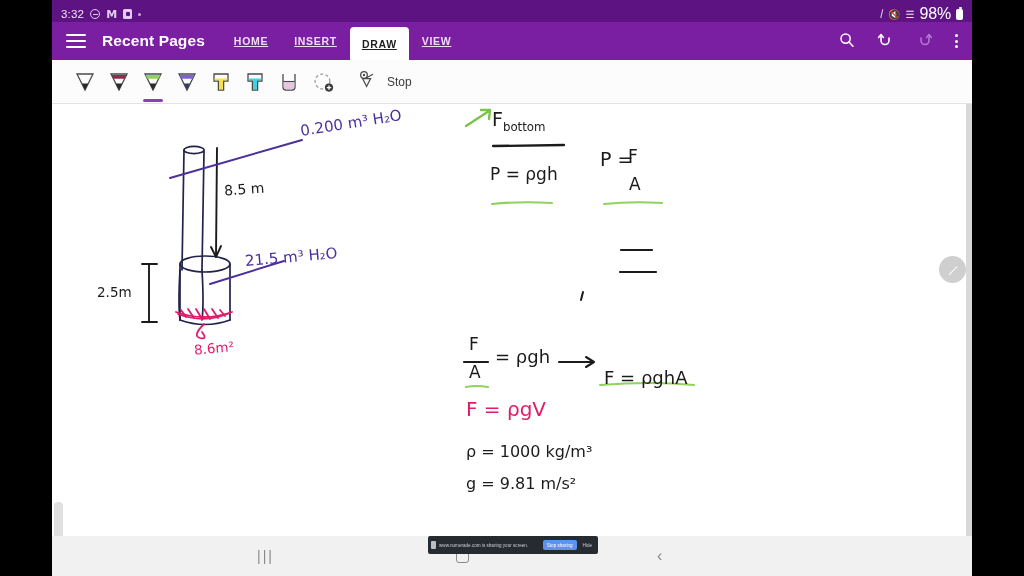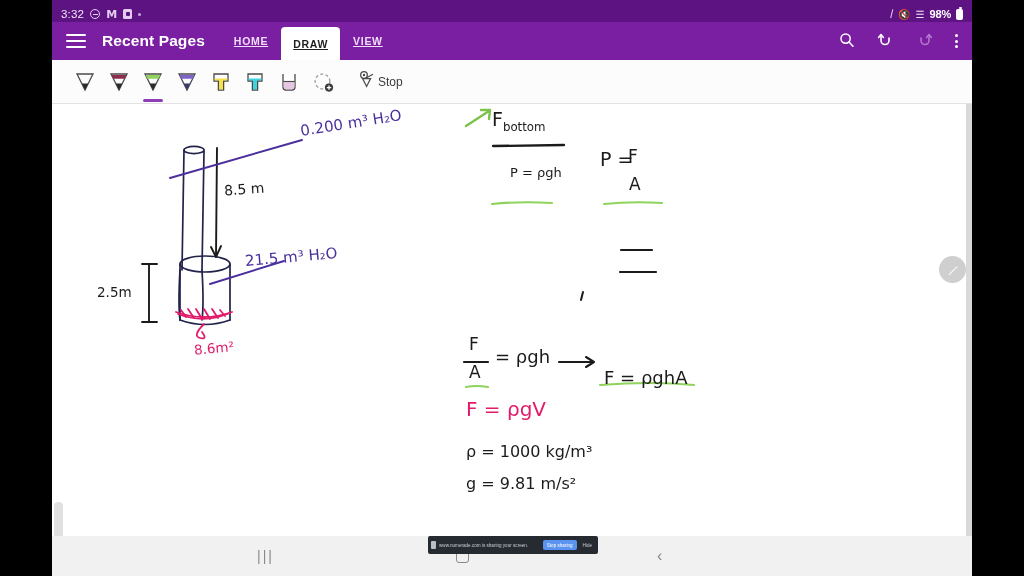--- a/index.html
+++ b/index.html
@@ -20,21 +20,21 @@
   .ic { display:inline-block; line-height:1; }
   .ic-dnd { width:10px;height:10px;border:1.4px solid #e2cdf0;border-radius:50%;position:relative; }
   .ic-dnd:after{content:"";position:absolute;left:1.5px;top:3.7px;width:5.5px;height:1.4px;background:#e2cdf0;}
   .ic-m { font-size:11px; font-weight:bold; color:#e2cdf0; font-family:"DejaVu Sans", sans-serif;}
   .ic-sq { width:9px;height:10px;background:#e2cdf0;border-radius:1.5px;position:relative;}
   .ic-sq:after{content:"";position:absolute;left:2.5px;top:2.5px;width:4px;height:4px;background:#5d1482;border-radius:1px;}
   .ic-dot{width:3px;height:3px;border-radius:50%;background:#caa8e0;}
   .ic-slash{ color:#e2cdf0; font-size:12px; transform:rotate(-2deg);}
   .ic-mute{ color:#efe2f8; font-size:10px;}
   .ic-wifi{ color:#efe2f8; font-size:10px;}
-  .batt-txt{ color:#fff; font-size:11px; font-weight:bold; letter-spacing:-.2px;}
+  .batt-txt{ color:#fff; font-size:16px; font-weight:normal; letter-spacing:-.2px;}
   .batt{ width:7px;height:11px;border:1.3px solid #fff;border-radius:1.5px;position:relative;background:#fff;}
   .batt:before{content:"";position:absolute;left:1.6px;top:-3px;width:3px;height:2px;background:#fff;border-radius:1px;}
 
   
   .appbar {
     position:absolute; left:52px; top:22px; width:920px; height:38px;
     background:#7b1fa2; display:flex; align-items:center; padding:0 14px;
   }
   .hamb { width:20px; height:14px; display:flex; flex-direction:column; justify-content:space-between; cursor:pointer;}
   .hamb i { display:block; height:1.9px; background:#fff; border-radius:1px; }
@@ -56,21 +56,21 @@
     position:absolute; left:52px; top:60px; width:920px; height:44px;
     background:#fcfcfc; border-bottom:1px solid #e3e3e3; display:flex; align-items:center; padding-left:16px;
   }
   .pen { position:relative; width:34px; height:44px; display:flex; align-items:center; justify-content:center; cursor:pointer; }
   .pen svg { display:block; }
   .pen.selected:after {
     content:""; position:absolute; bottom:2px; left:7px; width:20px; height:3px;
     background:#8e3fb8; border-radius:2px;
   }
   .tool-add { width:36px;height:44px;display:flex;align-items:center;justify-content:center;cursor:pointer;}
-  .tool-lasso { display:flex; align-items:center; margin-left:16px; cursor:pointer; }
+  .tool-lasso { display:flex; align-items:center; gap:9px; margin-left:16px; cursor:pointer; }
   .tool-lasso .lbl { font-size:12px; color:#3b3b3b; }
 
   
   .canvas {
     position:absolute; left:52px; top:104px; width:920px; height:432px; background:#fff; overflow:hidden;
   }
   .left-scroll {
     position:absolute; left:2px; top:398px; width:9px; height:42px;
     background:#e0e0e0; border-radius:4px;
   }
@@ -133,20 +133,21 @@
 
   <div class="appbar">
     <div class="hamb">
         <i></i>
         <i></i>
         <i></i>
       </div>
     <div class="brand">Recent Pages</div>
     <div class="tabs">
       <div class="tab">HOME</div>
+      <div class="tab">INSERT</div>
       <div class="tab active">DRAW</div>
       <div class="tab">VIEW</div>
     </div>
     <div class="appbar-right">
       <span class="aicon">
         <svg width="16" height="16" viewBox="0 0 16 16">
             <circle cx="6.6" cy="6.6" r="4.6" fill="none" stroke="#fff" stroke-width="1.5"></circle>
             <line x1="10" y1="10" x2="14" y2="14.2" stroke="#fff" stroke-width="1.6" stroke-linecap="round"></line>
           </svg>
       </span>
@@ -334,21 +335,21 @@
     <div class="hw pur" style="left:193px; top:146px; font-size:15px; transform:rotate(-5deg);">
       <span>21.5 m³ H₂O</span>
     </div>
     <div class="hw pnk" style="left:142px; top:238px; font-size:13.5px; transform:rotate(-5deg);">
       <span>8.6m²</span>
     </div>
 
     <div class="hw blk" style="left:440px; top:6px; font-size:19px;">
       F<span class="sub">bottom</span>
     </div>
-    <div class="hw blk" style="left:458px; top:62px; font-size:13px;">
+    <div class="hw blk" style="left:438px; top:62px; font-size:17px;">
       <span>P = ρgh</span>
     </div>
     <div class="hw blk" style="left:548px; top:46px; font-size:19px;">
       P =
     </div>
     <div class="hw blk" style="left:576px; top:44px; font-size:17px;">F</div>
     <div class="hw blk" style="left:577px; top:72px; font-size:17px;">A</div>
 
     <div class="hw blk" style="left:417px; top:232px; font-size:17px;">F</div>
     <div class="hw blk" style="left:417px; top:260px; font-size:17px;">A</div>

